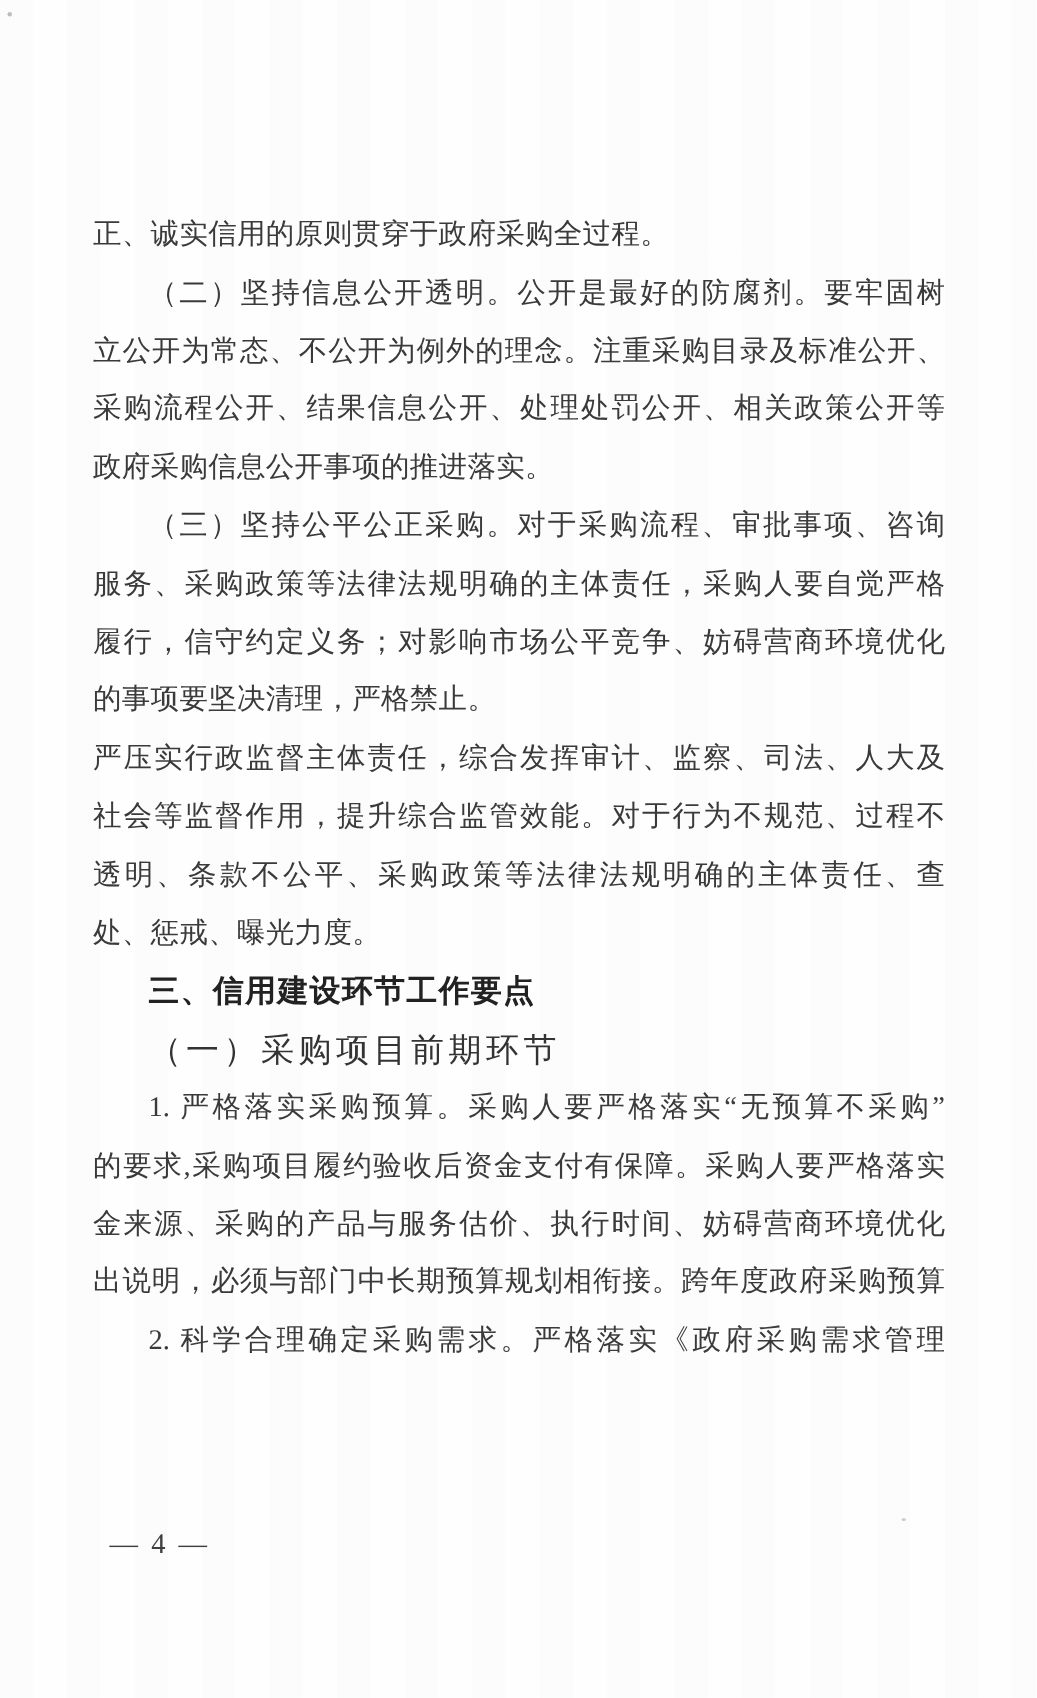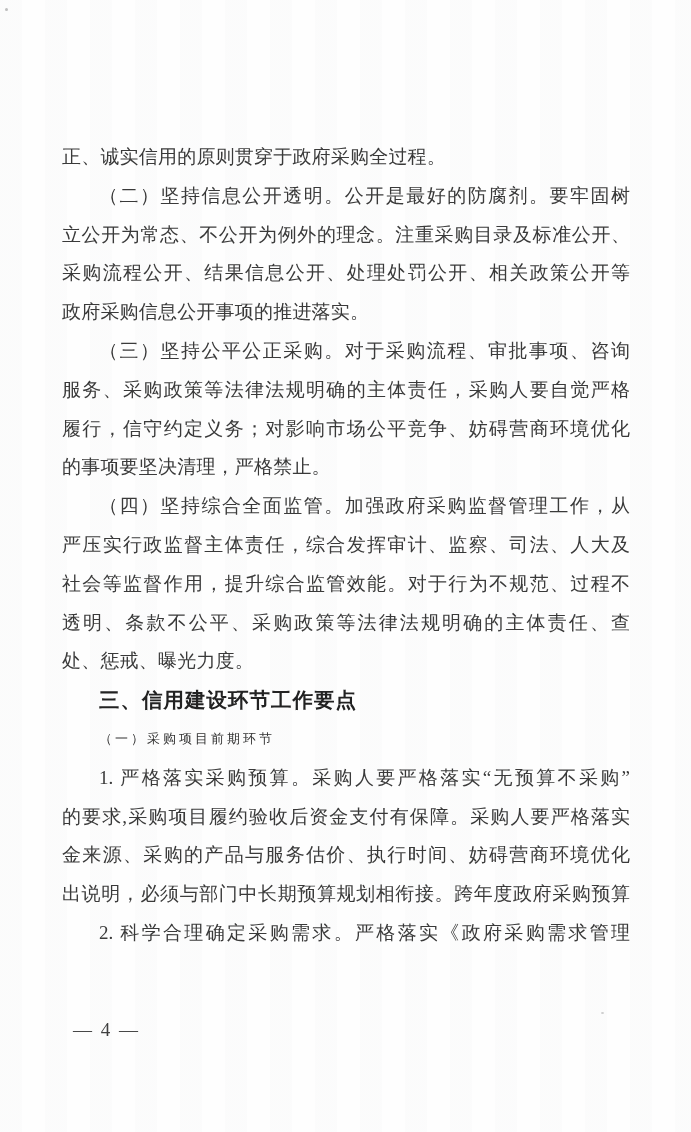--- a/index.html
+++ b/index.html
@@ -40,21 +40,21 @@
   }
   .line.indent { text-indent: 37px; }
   .line.heading-bold {
     font-family: Liberation Sans, sans-serif;
     font-weight: 700;
     font-size: 20.5px;
     color: #222222;
     letter-spacing: 1px;
   }
   .line.heading-kaiti {
-    font-size: 13px;
+    font-size: 22px;
     color: #333333;
     letter-spacing: 3px;
   }
   .page-number {
     position: absolute;
     left: 73px; top: 1019px;
     font-size: 19px;
     color: #3f3f3f;
     letter-spacing: 2px;
   }
@@ -78,21 +78,20 @@
   <div class="textblock">
     <div class="line">正、诚实信用的原则贯穿于政府采购全过程。</div>
     <div class="line indent justify">（二）坚持信息公开透明。公开是最好的防腐剂。要牢固树</div>
     <div class="line justify">立公开为常态、不公开为例外的理念。注重采购目录及标准公开、</div>
     <div class="line justify">采购流程公开、结果信息公开、处理处罚公开、相关政策公开等</div>
     <div class="line">政府采购信息公开事项的推进落实。</div>
     <div class="line indent justify">（三）坚持公平公正采购。对于采购流程、审批事项、咨询</div>
     <div class="line justify">服务、采购政策等法律法规明确的主体责任，采购人要自觉严格</div>
     <div class="line justify">履行，信守约定义务；对影响市场公平竞争、妨碍营商环境优化</div>
     <div class="line">的事项要坚决清理，严格禁止。</div>
-    <div class="line indent justify">（四）坚持综合全面监管。加强政府采购监督管理工作，从</div>
     <div class="line justify">严压实行政监督主体责任，综合发挥审计、监察、司法、人大及</div>
     <div class="line justify">社会等监督作用，提升综合监管效能。对于行为不规范、过程不</div>
     <div class="line justify">透明、条款不公平、采购政策等法律法规明确的主体责任、查</div>
     <div class="line">处、惩戒、曝光力度。</div>
     <div class="line heading-bold indent">三、信用建设环节工作要点</div>
     <div class="line heading-kaiti indent">（一）采购项目前期环节</div>
     <div class="line indent justify">1. 严格落实采购预算。采购人要严格落实“无预算不采购”</div>
     <div class="line justify">的要求,采购项目履约验收后资金支付有保障。采购人要严格落实</div>
     <div class="line justify">金来源、采购的产品与服务估价、执行时间、妨碍营商环境优化</div>
     <div class="line justify">出说明，必须与部门中长期预算规划相衔接。跨年度政府采购预算</div>

